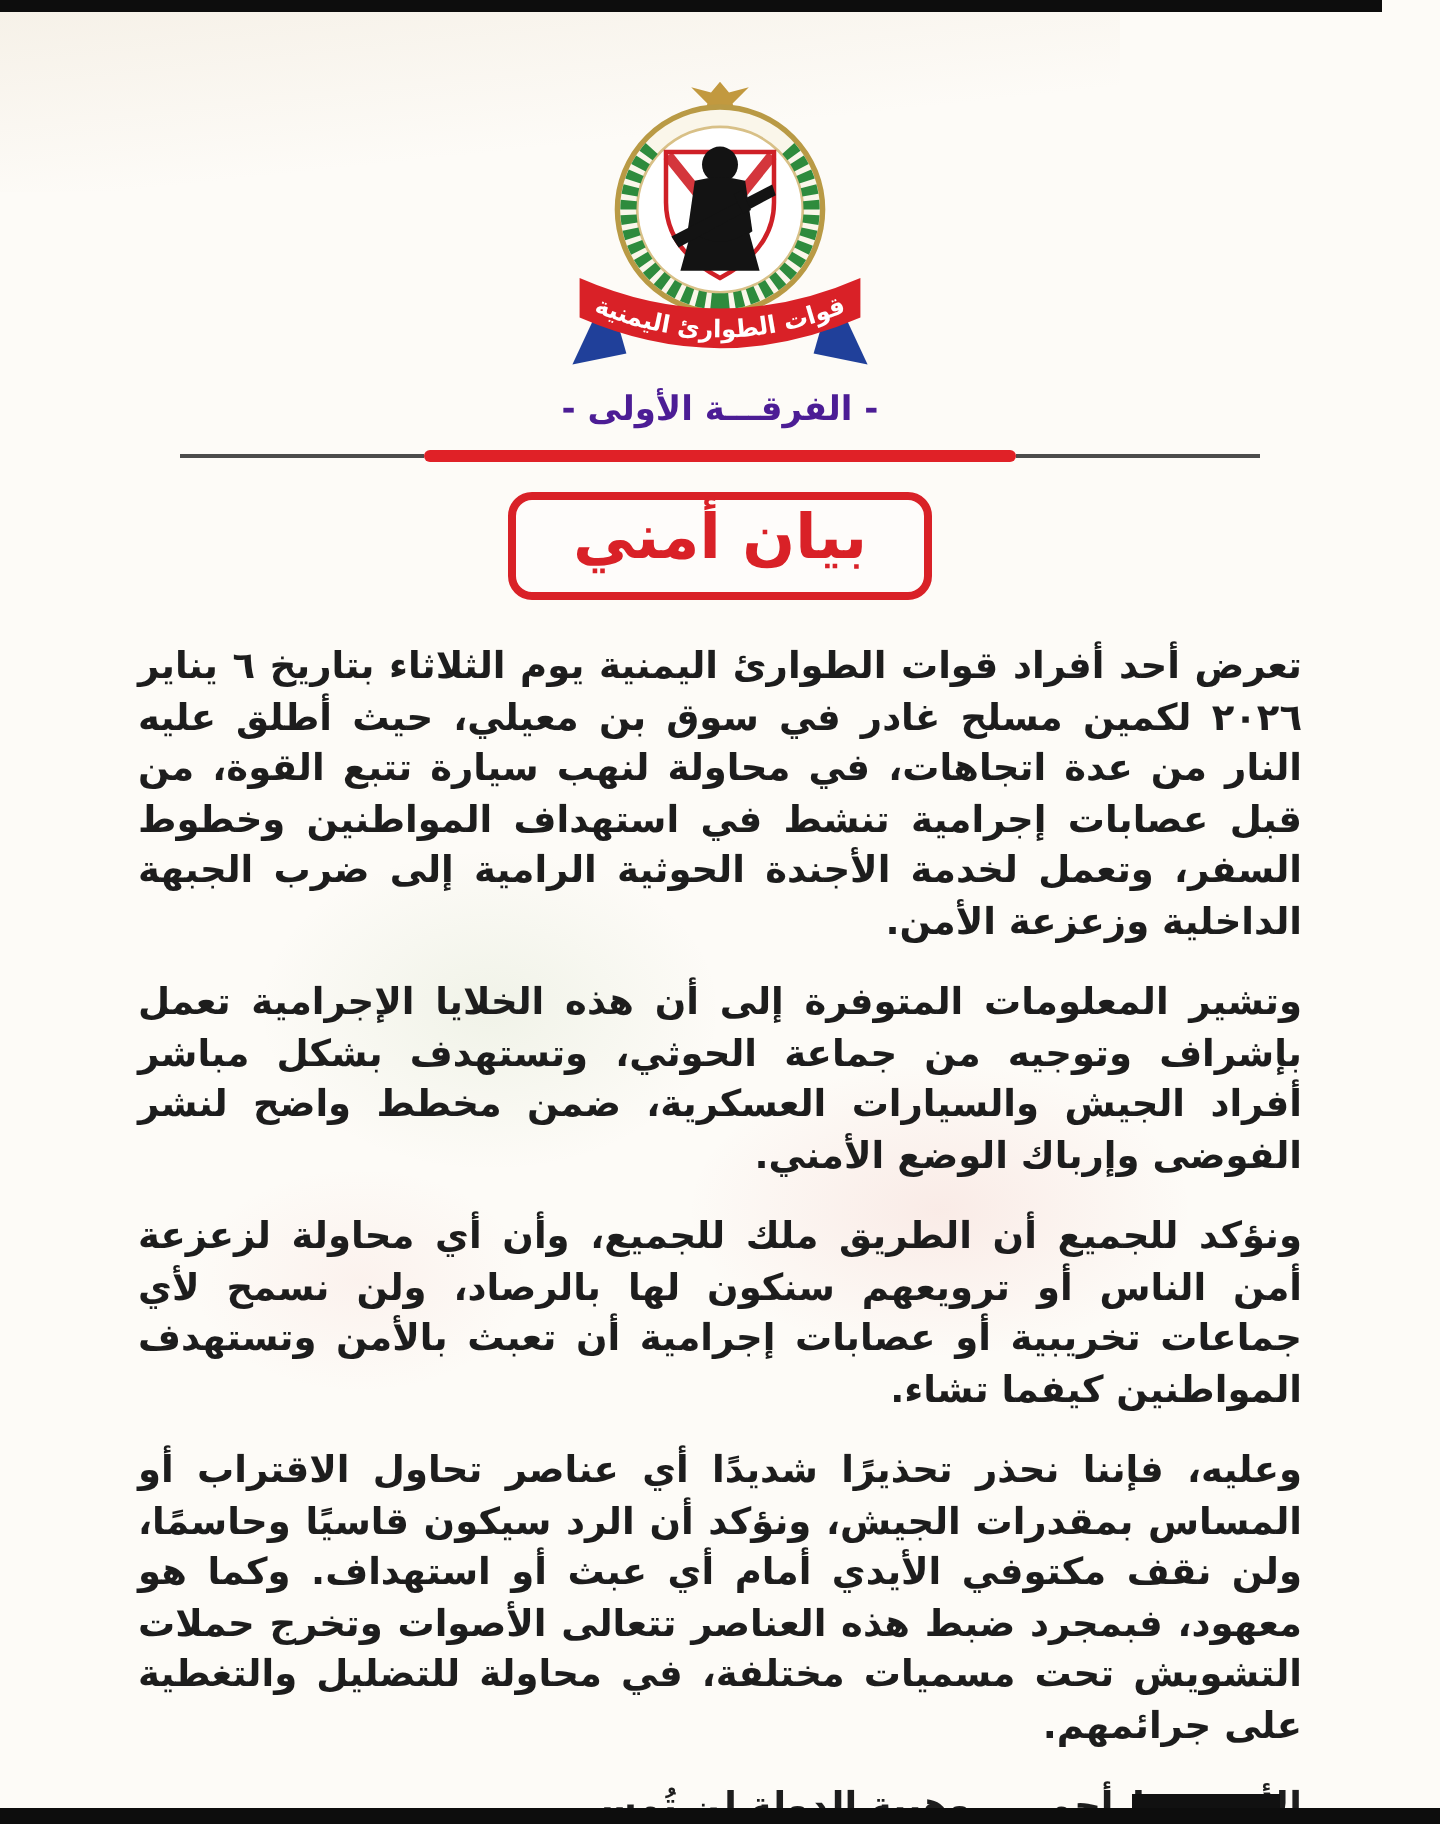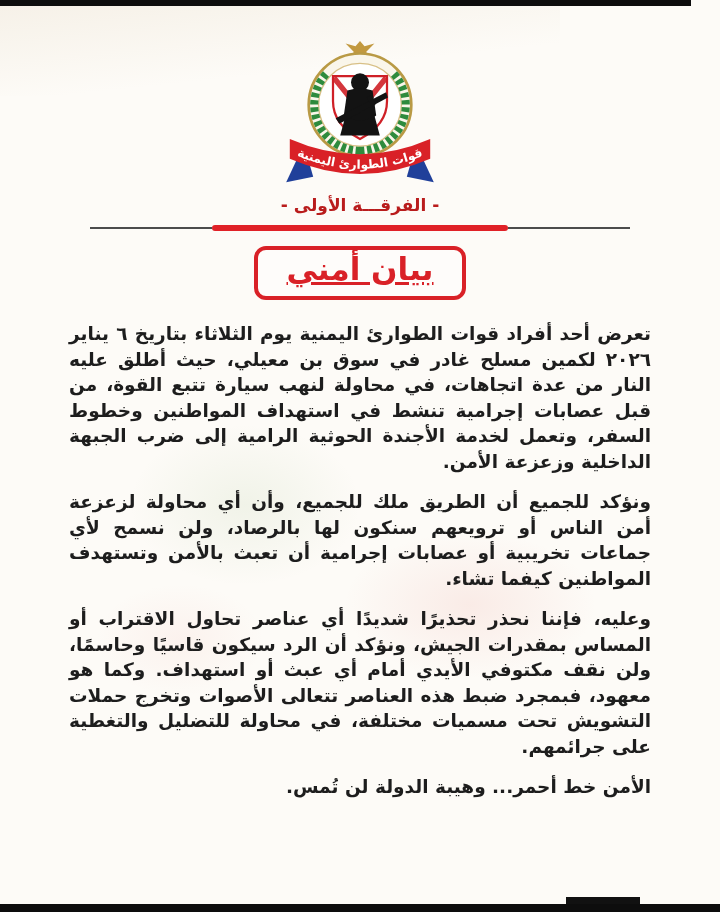--- a/index.html
+++ b/index.html
@@ -52,21 +52,21 @@
 
   
   .logo-block { display: flex; flex-direction: column; align-items: center; }
   .emblem-svg { display: block; }
   .banner-label {
     font-weight: bold;
     letter-spacing: 0.5px;
   }
   .division-line {
     margin-top: 2px;
-    color: #b91c1c;
+    color: #4c1d95;
     font-weight: bold;
     font-size: 17px;
     direction: rtl;
   }
 
   
   .divider {
     margin-top: 10px;
     width: 540px;
     display: flex;
@@ -79,21 +79,20 @@
   .title-box {
     margin-top: 15px;
     border: 4px solid #d92127;
     border-radius: 12px;
     padding: 1px 28px 9px 28px;
     color: #d92127;
     font-size: 31px;
     font-weight: bold;
     direction: rtl;
     background: rgba(255,255,255,0.4);
-    text-decoration: underline;
   }
 
   
   .body-text {
     margin-top: 21px;
     width: 582px;
     direction: rtl;
     text-align: justify;
     color: #1d1d1d;
     font-size: 18.5px;
@@ -162,20 +161,21 @@
     <div class="divider">
       <div class="seg-side"></div>
       <div class="seg-mid"></div>
       <div class="seg-side"></div>
     </div>
 
     <div class="title-box">بيان أمني</div>
 
     <div class="body-text">
       <p>تعرض أحد أفراد قوات الطوارئ اليمنية يوم الثلاثاء بتاريخ ٦ يناير ٢٠٢٦ لكمين مسلح غادر في سوق بن معيلي، حيث أطلق عليه النار من عدة اتجاهات، في محاولة لنهب سيارة تتبع القوة، من قبل عصابات إجرامية تنشط في استهداف المواطنين وخطوط السفر، وتعمل لخدمة الأجندة الحوثية الرامية إلى ضرب الجبهة الداخلية وزعزعة الأمن.</p>
+      <p>وتشير المعلومات المتوفرة إلى أن هذه الخلايا الإجرامية تعمل بإشراف وتوجيه من جماعة الحوثي، وتستهدف بشكل مباشر أفراد الجيش والسيارات العسكرية، ضمن مخطط واضح لنشر الفوضى وإرباك الوضع الأمني.</p>
       <p>ونؤكد للجميع أن الطريق ملك للجميع، وأن أي محاولة لزعزعة أمن الناس أو ترويعهم سنكون لها بالرصاد، ولن نسمح لأي جماعات تخريبية أو عصابات إجرامية أن تعبث بالأمن وتستهدف المواطنين كيفما تشاء.</p>
       <p>وعليه، فإننا نحذر تحذيرًا شديدًا أي عناصر تحاول الاقتراب أو المساس بمقدرات الجيش، ونؤكد أن الرد سيكون قاسيًا وحاسمًا، ولن نقف مكتوفي الأيدي أمام أي عبث أو استهداف. وكما هو معهود، فبمجرد ضبط هذه العناصر تتعالى الأصوات وتخرج حملات التشويش تحت مسميات مختلفة، في محاولة للتضليل والتغطية على جرائمهم.</p>
       <p class="emphasis">الأمن خط أحمر... وهيبة الدولة لن تُمس.</p>
     </div>
 
   </div>
 
   <div class="edge-bar-top"></div>
   <div class="edge-notch"></div>
   <div class="edge-bar-bottom"></div>

